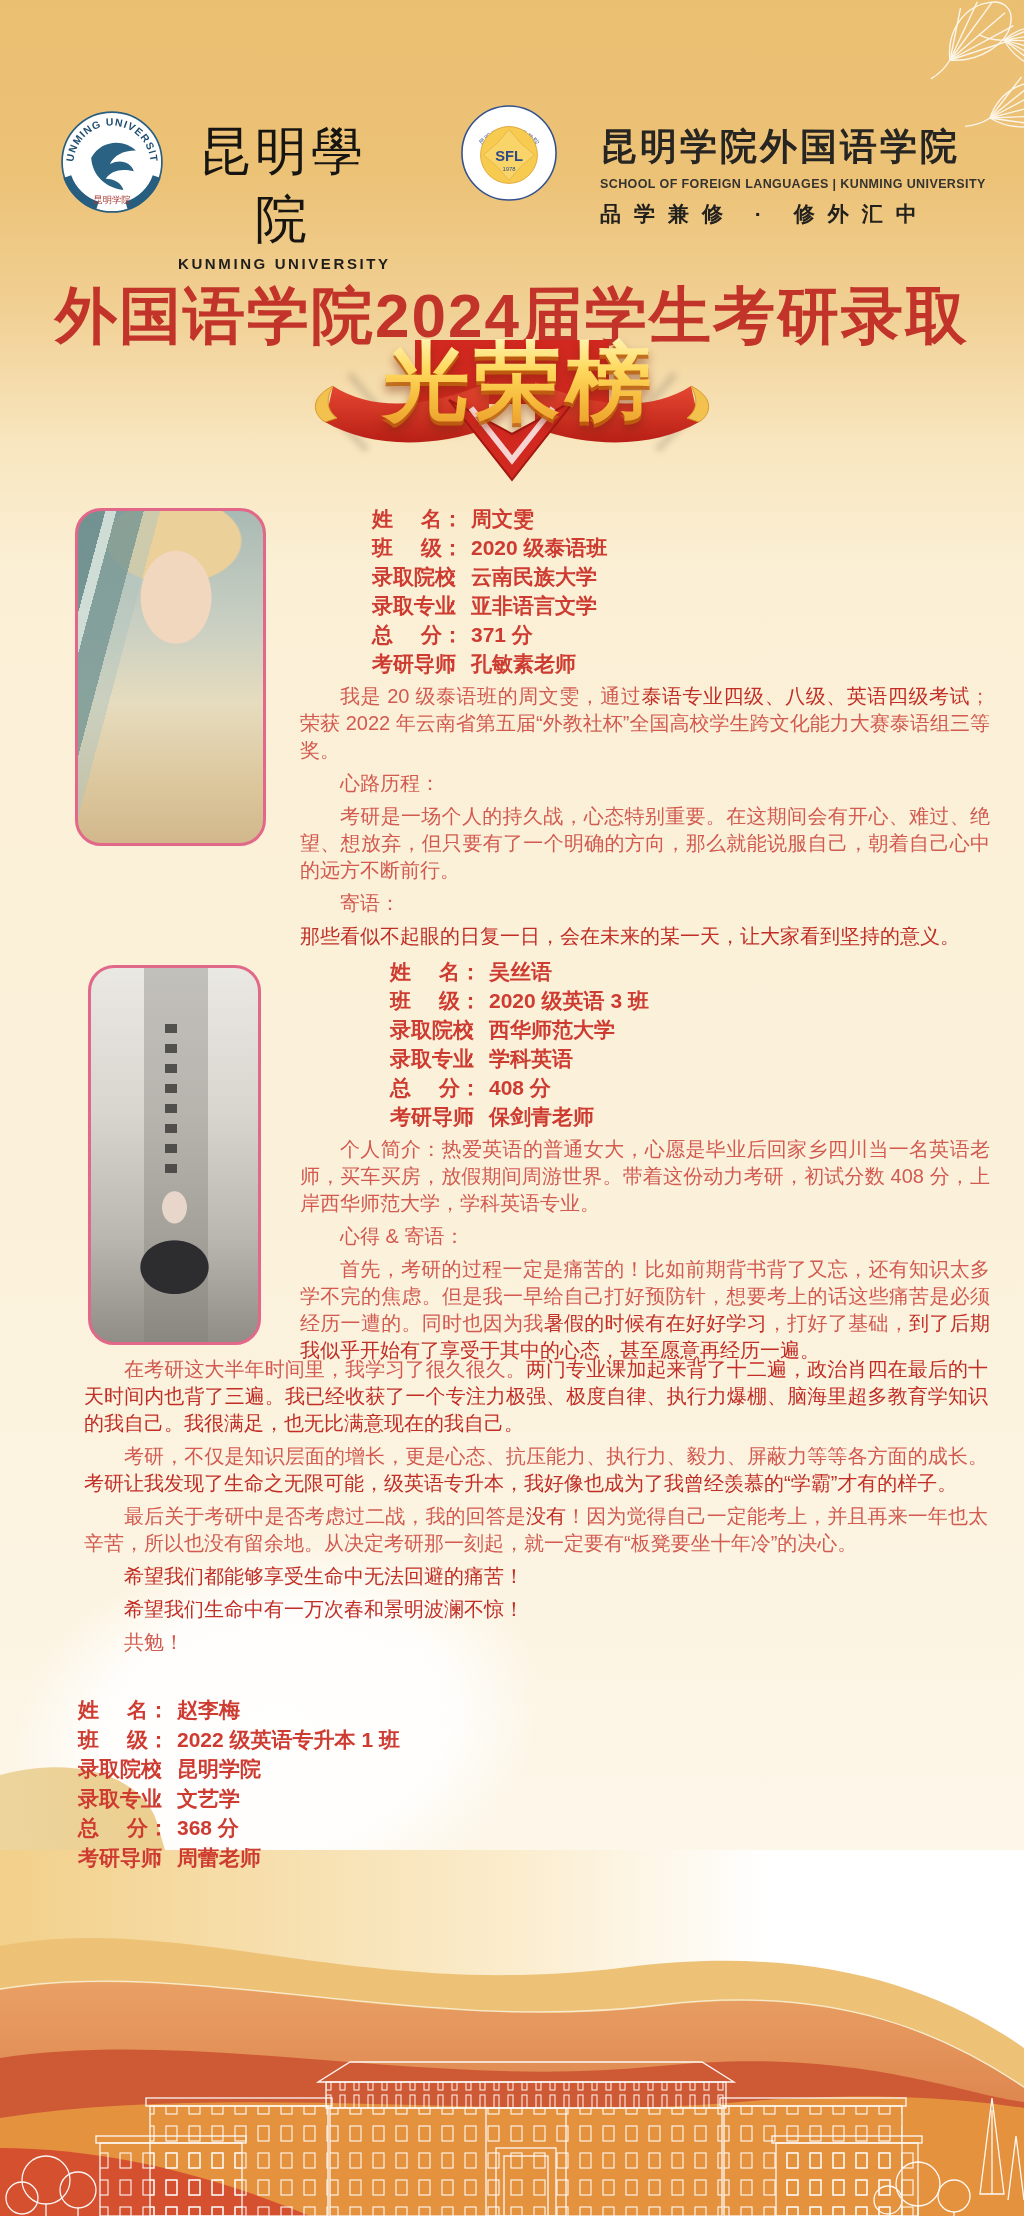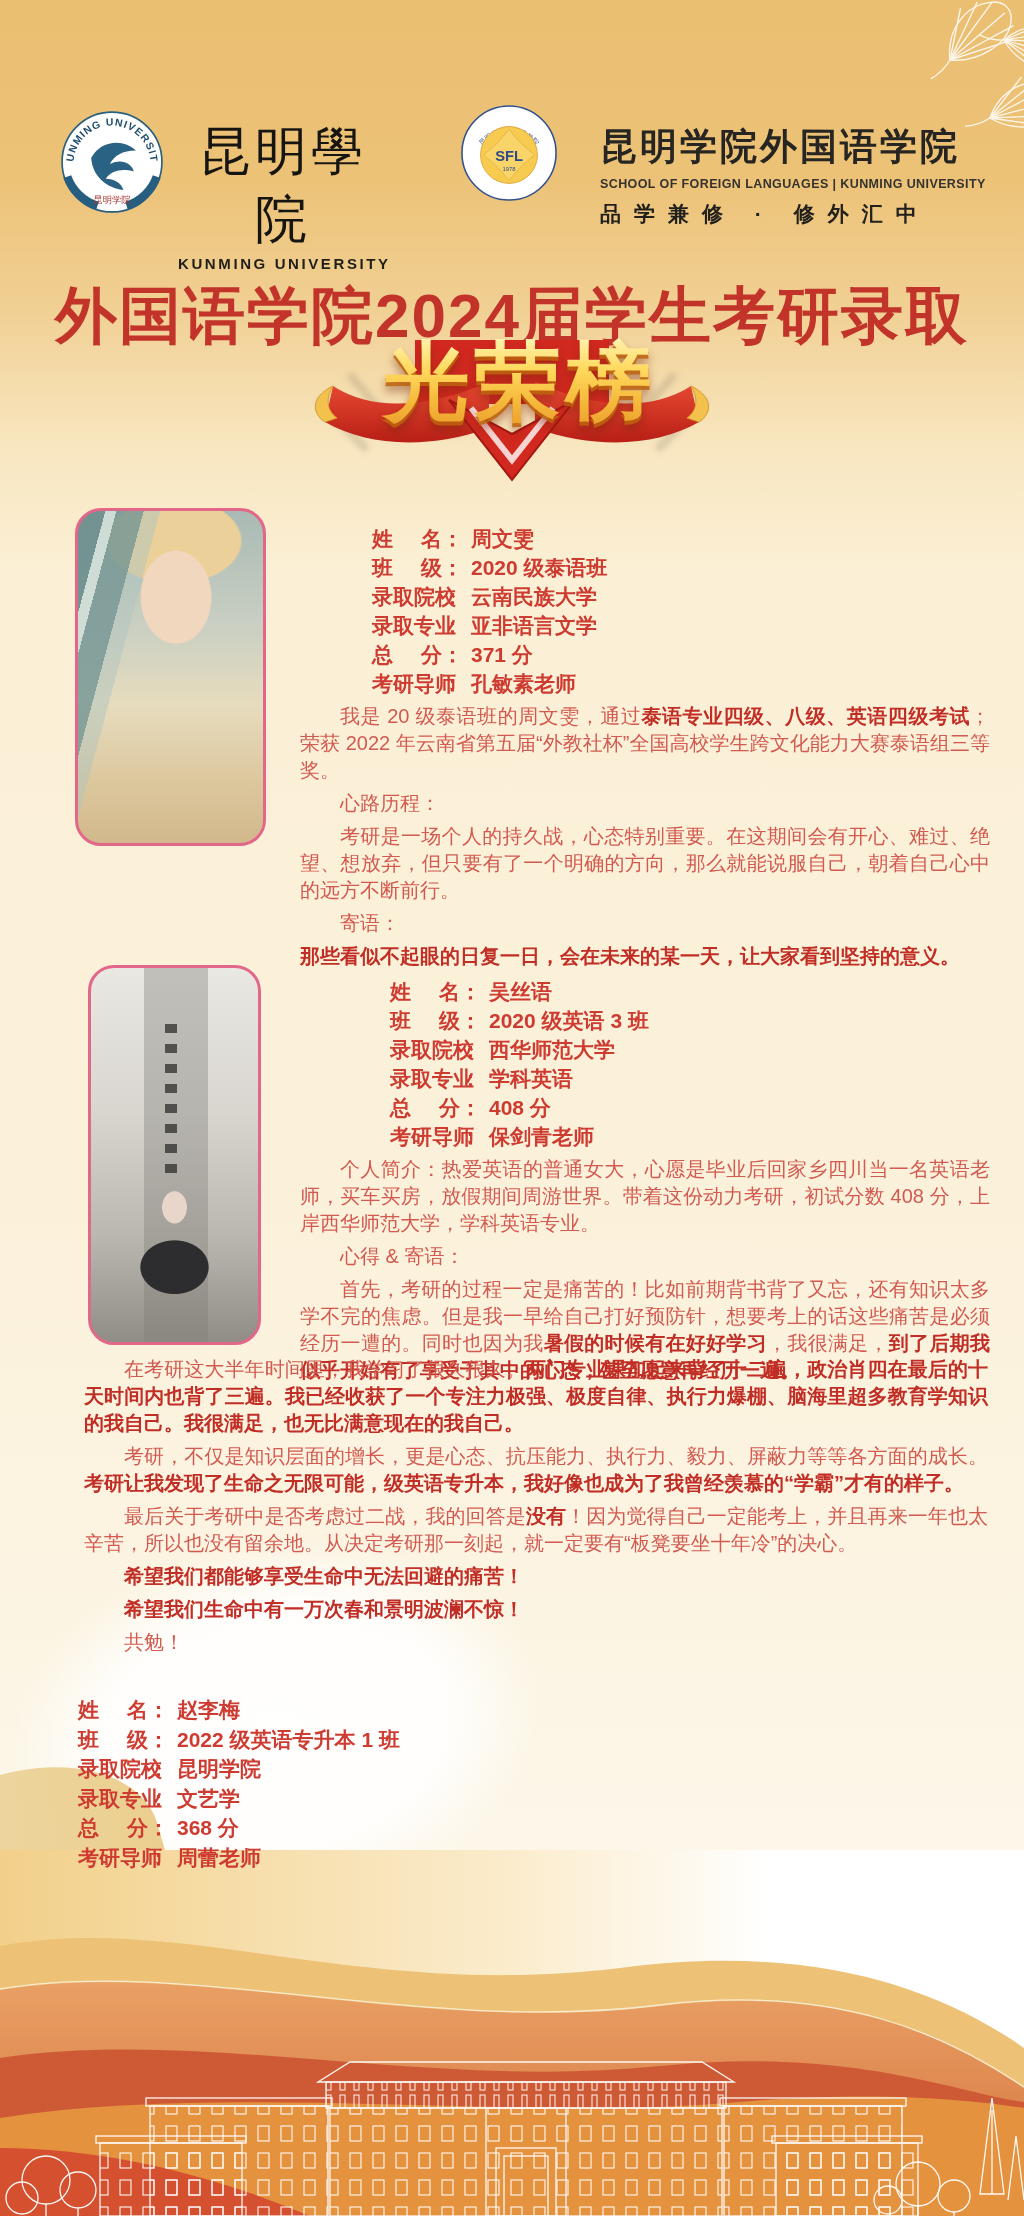--- a/index.html
+++ b/index.html
@@ -46,35 +46,35 @@
       linear-gradient(180deg,#a9bab4 0%,#c9cfc2 34%,#e6dcbe 58%,#dcc79d 82%,#d2b88c 100%);}
   .photo-2{left:88px;top:965px;width:173px;height:380px;
     background:
       radial-gradient(56px 44px at 50% 80%,#2d2d30 0 60%,transparent 62%),
       radial-gradient(20px 26px at 50% 64%,#e7d6c9 0 60%,transparent 64%),
       repeating-linear-gradient(180deg,rgba(45,45,42,.75) 0 9px,transparent 9px 20px),
       linear-gradient(90deg,transparent 0 32%,rgba(128,126,120,.38) 32% 70%,transparent 70%),
       linear-gradient(180deg,#eae8e3 0%,#d9d6d0 38%,#bab6b0 72%,#908c86 100%);
     background-size:auto,auto,12px 150px,auto,auto;
     background-position:0 0,0 0,48% 56px,0 0,0 0;background-repeat:no-repeat;}
-  .col{position:absolute;z-index:2;margin-top:20px;}
+  .col{position:absolute;z-index:2;}
   .col-1{left:300px;top:505px;width:690px;}
   .col-2{left:300px;top:958px;width:690px;}
   .wide{position:absolute;left:84px;top:1356px;width:904px;z-index:2;}
   .info{margin:0 0 4px 0;}
   .col-1 .info{padding-left:72px;}
   .col-2 .info{padding-left:90px;}
   .info-3{position:absolute;left:78px;top:1696px;z-index:2;}
   .row{height:29px;font-size:21px;font-weight:800;color:#ce3b31;white-space:nowrap;}
   .lbl{display:inline-block;width:70px;text-align:justify;text-align-last:justify;}
   .sep{display:inline-block;}
   .val{margin-left:8px;}
   p.para{margin:0 0 6px 0;font-size:20px;line-height:27px;color:#d25a50;text-align:justify;}
   p.ind{text-indent:2em;}
-  .para .b{font-weight:700;color:#c12e26;}
+  .para .b{font-weight:400;color:#c12e26;}
   .info-3 .row{height:29.5px;}
 </style>
 </head>
 <body>
 
 <div class="page">
 
   <svg class="ginkgo" viewBox="0 0 200 140">
     <defs>
       <g id="gleaf" fill="none" stroke="#ffffff" stroke-width="1.4">
@@ -247,21 +247,21 @@
       <div class="info">
         <div class="row"><span class="lbl">姓名</span><span class="sep">：</span><span class="val">吴丝语</span></div>
         <div class="row"><span class="lbl">班级</span><span class="sep">：</span><span class="val">2020 级英语 3 班</span></div>
         <div class="row"><span class="lbl">录取院校</span><span class="sep">：</span><span class="val">西华师范大学</span></div>
         <div class="row"><span class="lbl">录取专业</span><span class="sep">：</span><span class="val">学科英语</span></div>
         <div class="row"><span class="lbl">总分</span><span class="sep">：</span><span class="val">408 分</span></div>
         <div class="row"><span class="lbl">考研导师</span><span class="sep">：</span><span class="val">保剑青老师</span></div>
       </div>
       <p class="para ind"><span>个人简介：热爱英语的普通女大，心愿是毕业后回家乡四川当一名英语老师，买车买房，放假期间周游世界。带着这份动力考研，初试分数 408 分，上岸西华师范大学，学科英语专业。</span></p>
       <p class="para ind"><span>心得 &amp; 寄语：</span></p>
-      <p class="para ind"><span>首先，考研的过程一定是痛苦的！比如前期背书背了又忘，还有知识太多学不完的焦虑。但是我一早给自己打好预防针，想要考上的话这些痛苦是必须经历一遭的。同时也因为我</span><span class="b">暑假的时候有在好好学习</span><span>，我很满足，</span><span class="b">到了后期我似乎开始有了享受于其中的心态，甚至愿意再经历一遍。</span></p>
+      <p class="para ind"><span>首先，考研的过程一定是痛苦的！比如前期背书背了又忘，还有知识太多学不完的焦虑。但是我一早给自己打好预防针，想要考上的话这些痛苦是必须经历一遭的。同时也因为我</span><span class="b">暑假的时候有在好好学习</span><span>，打好了基础，</span><span class="b">到了后期我似乎开始有了享受于其中的心态，甚至愿意再经历一遍。</span></p>
     </div>
   </section>
 
   <section class="wide">
     <p class="para ind"><span>在考研这大半年时间里，我学习了很久很久。</span><span class="b">两门专业课加起来背了十二遍，政治肖四在最后的十天时间内也背了三遍。我已经收获了一个专注力极强、极度自律、执行力爆棚、脑海里超多教育学知识的我自己。我很满足，也无比满意现在的我自己。</span></p>
     <p class="para ind"><span>考研，不仅是知识层面的增长，更是心态、抗压能力、执行力、毅力、屏蔽力等等各方面的成长。</span><span class="b">考研让我发现了生命之无限可能，级英语专升本，我好像也成为了我曾经羡慕的“学霸”才有的样子。</span></p>
     <p class="para ind"><span>最后关于考研中是否考虑过二战，我的回答是</span><span class="b">没有</span><span>！因为觉得自己一定能考上，并且再来一年也太辛苦，所以也没有留余地。从决定考研那一刻起，就一定要有“板凳要坐十年冷”的决心。</span></p>
     <p class="para ind"><span class="b">希望我们都能够享受生命中无法回避的痛苦！</span></p>
     <p class="para ind"><span class="b">希望我们生命中有一万次春和景明波澜不惊！</span></p>
     <p class="para ind"><span>共勉！</span></p>

